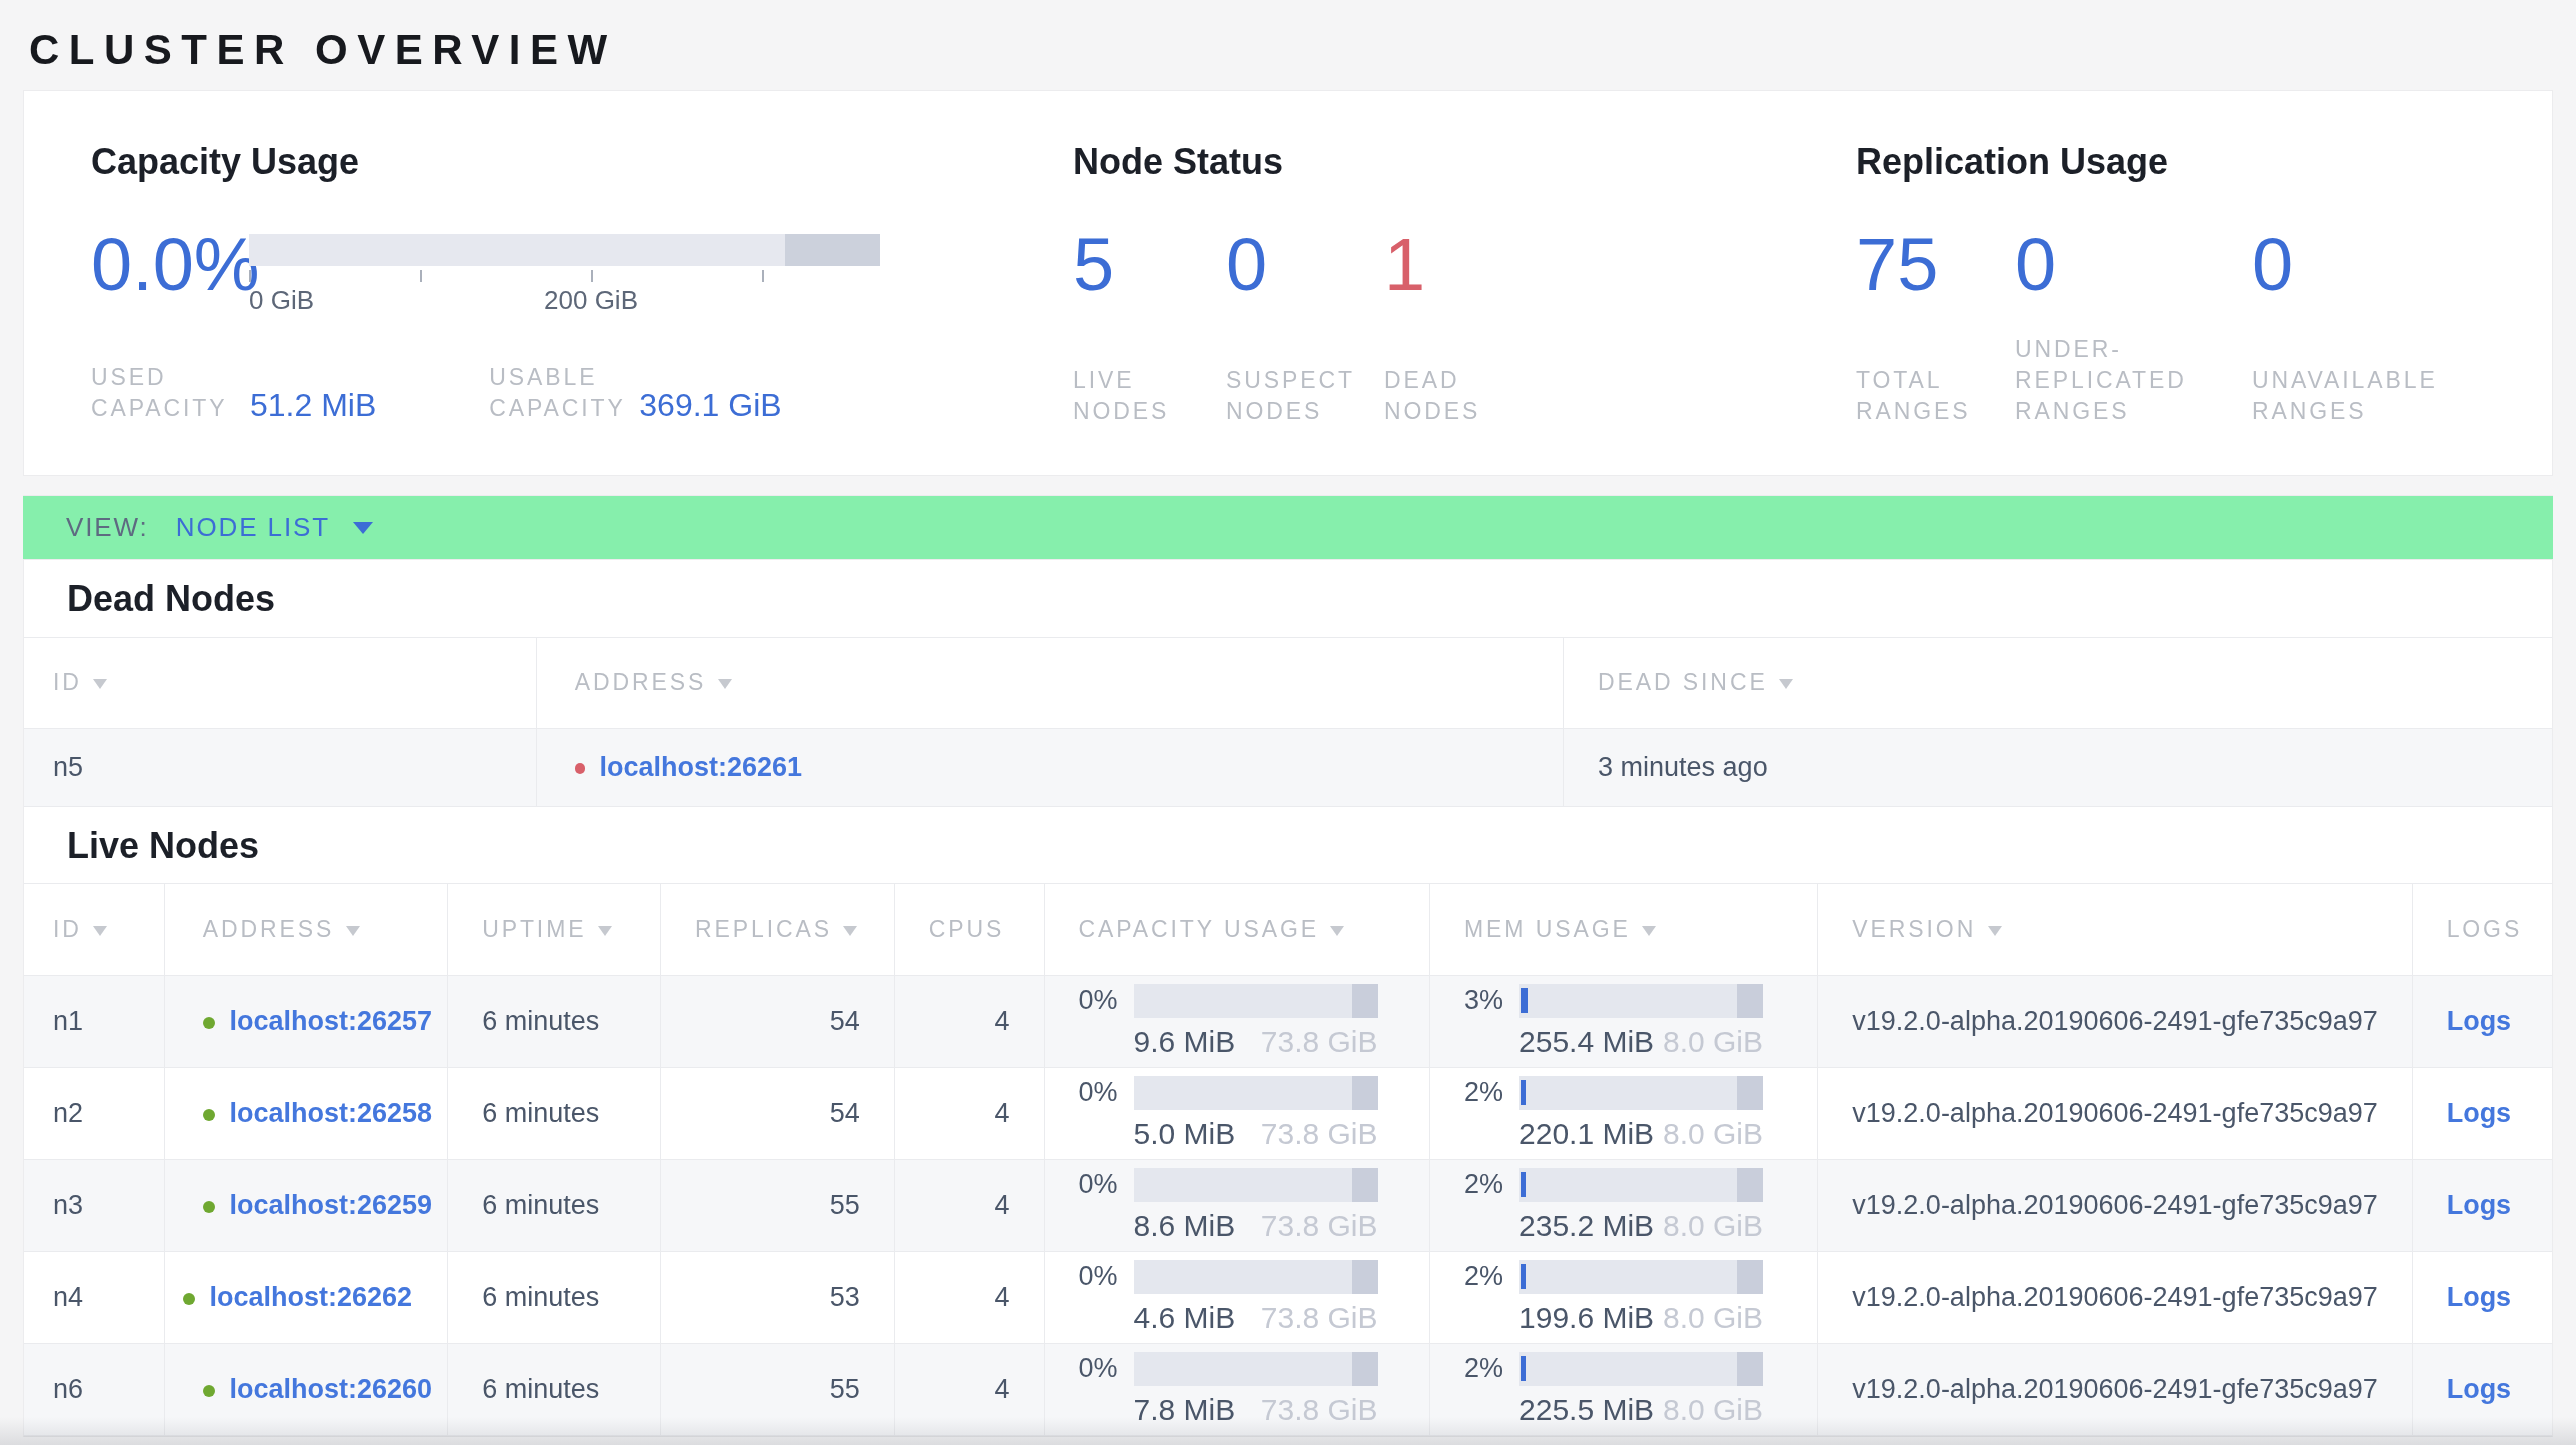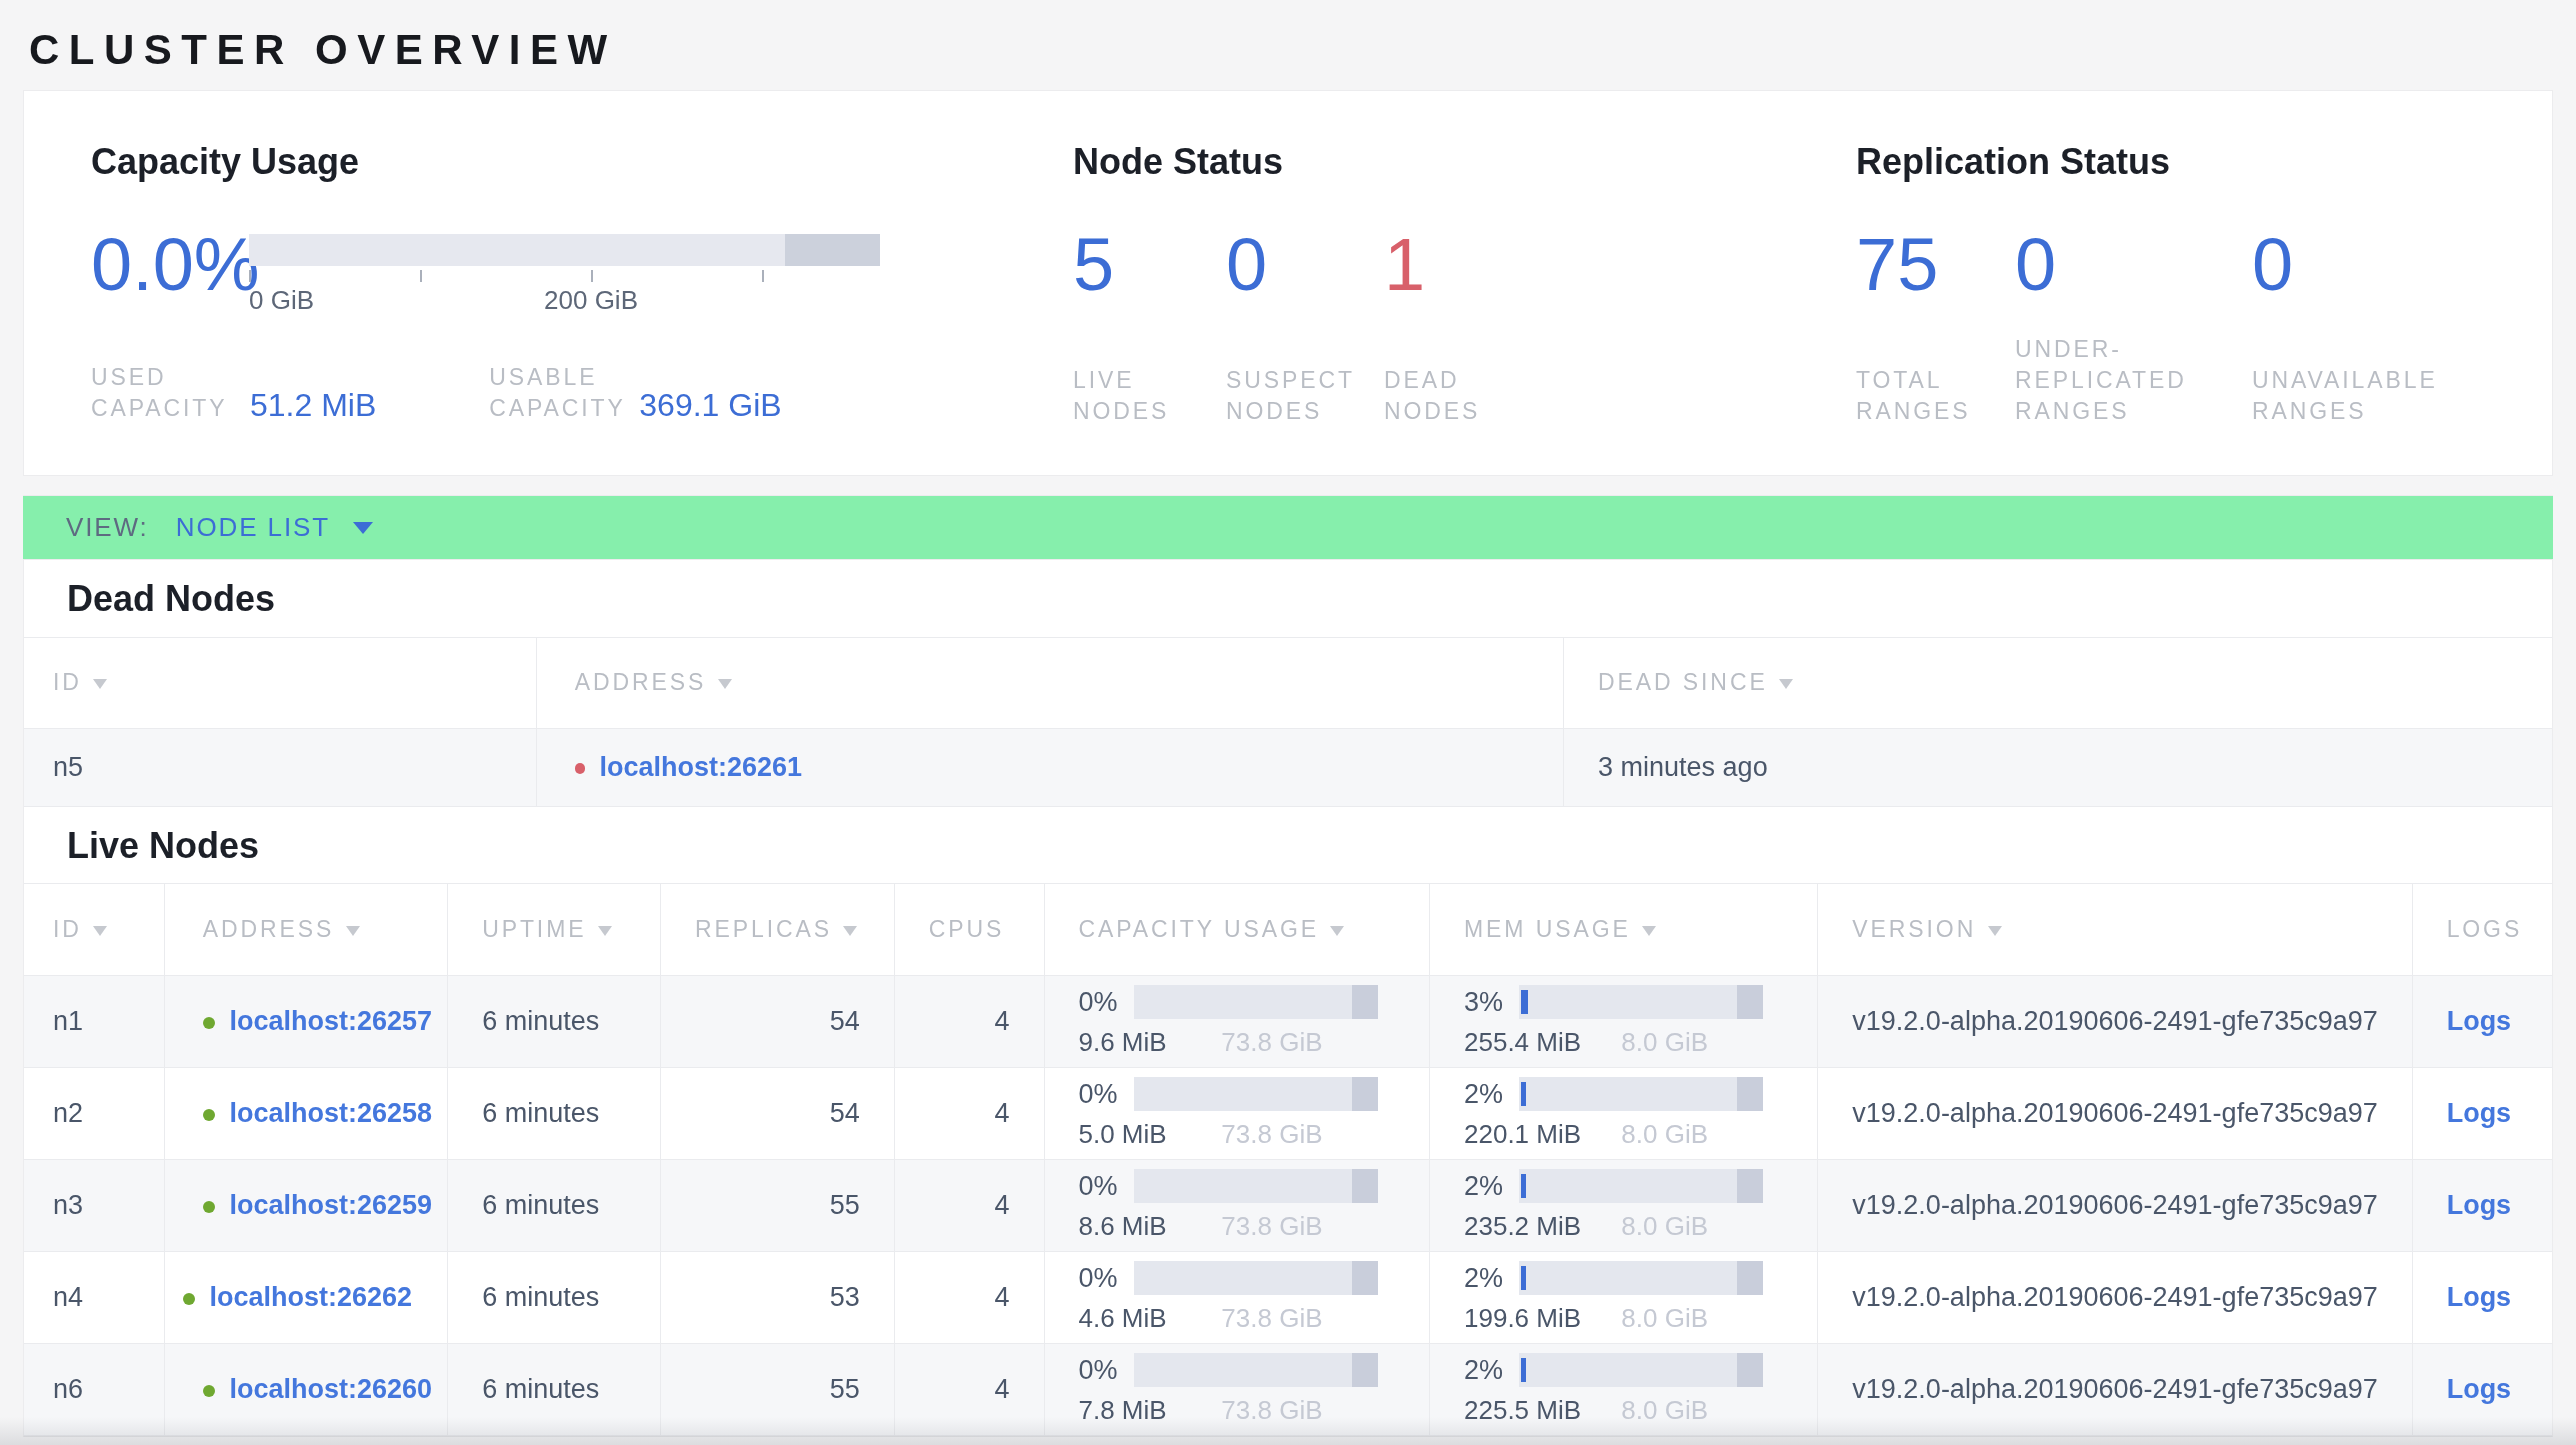--- a/index.html
+++ b/index.html
@@ -113,22 +113,22 @@
   .usage-top { display:flex; align-items:center; }
   .usage-pct { width:55px; font-size:27px; color:#4a5669; flex:none; }
   .mini-bar { position:relative; width:244px; height:34px; background:#e4e7ee; flex:none; }
   .mini-bar .other {
     position:absolute; right:0; top:0; bottom:0; width:10.5%; background:#c9cedb;
   }
   .mini-bar .used {
     position:absolute; left:1.9px; top:4.8px; bottom:4.8px; background:#3c6dd5; min-width:0;
   }
   .usage-bottom {
-    width:244px; display:flex; justify-content:space-between;
-    margin-top:7.6px; font-size:26px;
+    margin-left:55px; width:244px; display:flex; justify-content:space-between;
+    margin-top:7.6px; font-size:30px;
   }
   .usage-used  { color:#4a5669; white-space:nowrap; }
   .usage-total { color:#c5c9d3; white-space:nowrap; }
   .version-text { white-space:nowrap; overflow:hidden; }
   
   .bottom-shadow {
     position:absolute; left:0; right:0; bottom:0; height:29px;
     background:linear-gradient(to bottom, rgba(40,46,60,0), rgba(40,46,60,0.13));
     pointer-events:none;
   }
@@ -181,21 +181,21 @@
       <div class="num-col-n1 cap-label">LIVE
 NODES</div>
       <div class="num-col-n2 cap-label">SUSPECT
 NODES</div>
       <div class="num-col-n3 cap-label">DEAD
 NODES</div>
     </div>
   </div>
 
   <div class="sec sec-repl">
-    <div class="sec-title">Replication Status</div>
+    <div class="sec-title">Replication Usage</div>
     <div class="bignum-row">
       <div class="num-col-r1 bignum">75</div>
       <div class="num-col-r2 bignum">0</div>
       <div class="num-col-r3 bignum">0</div>
     </div>
     <div class="labels-row">
       <div class="num-col-r1 cap-label">TOTAL
 RANGES</div>
       <div class="num-col-r2 cap-label">UNDER-
 REPLICATED

